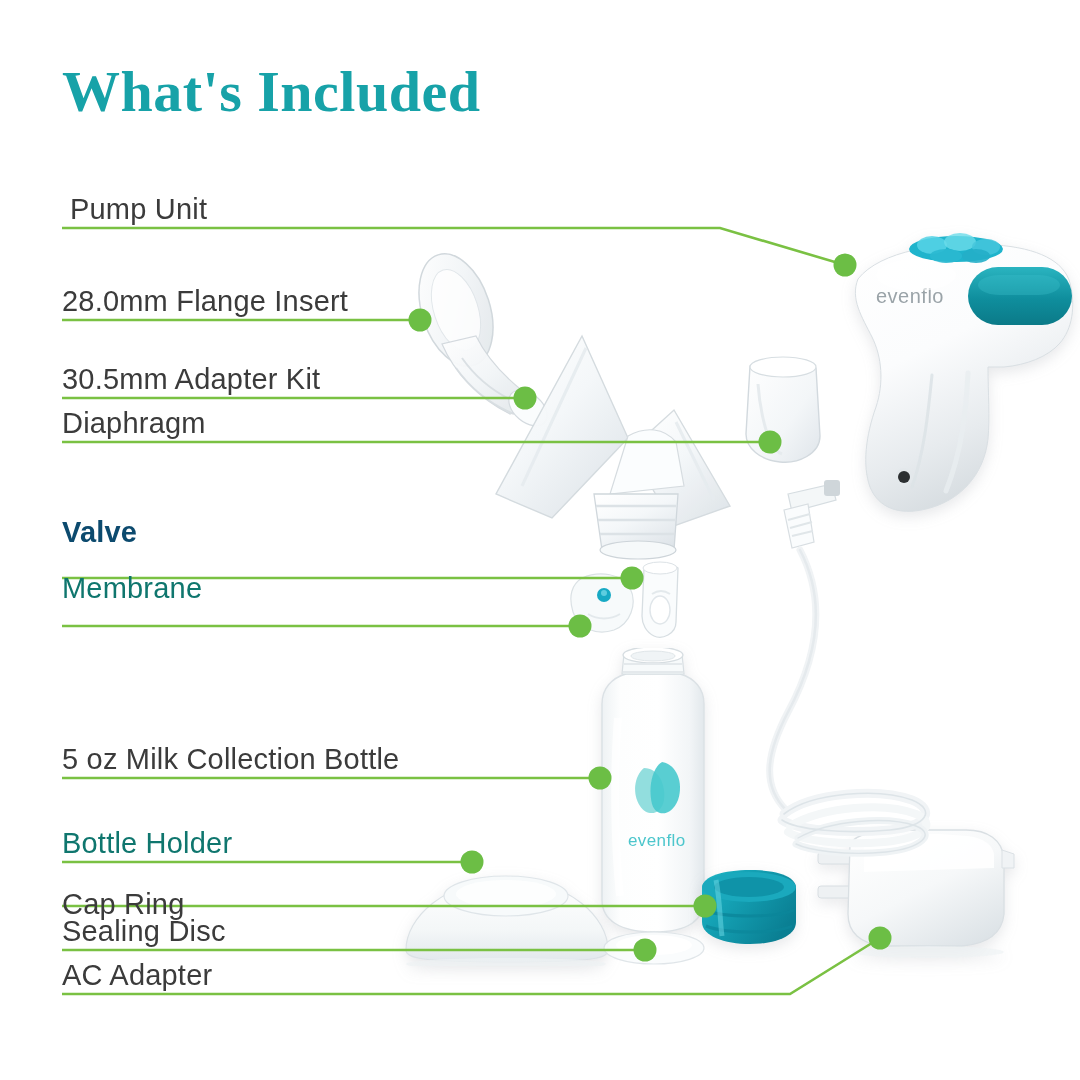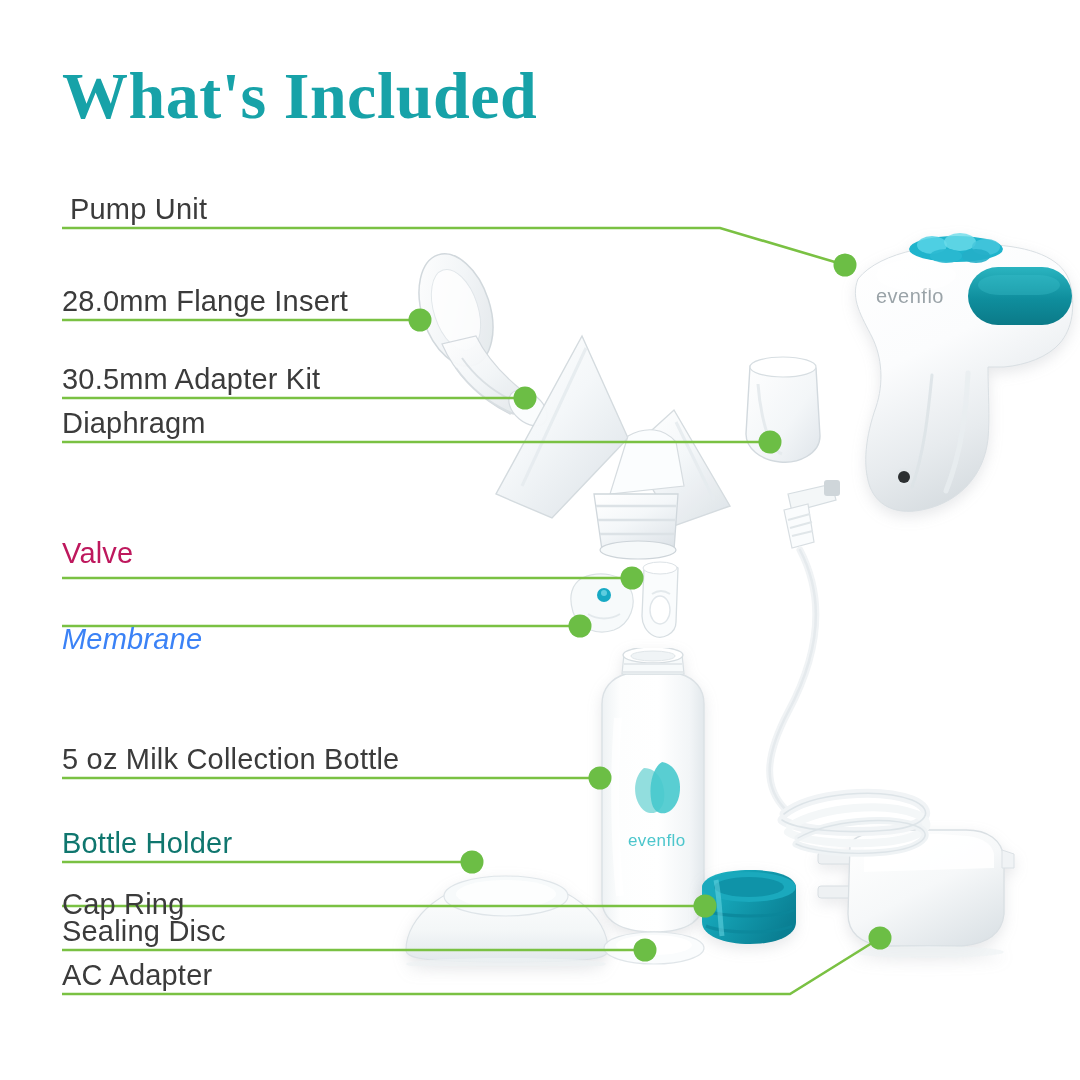--- a/index.html
+++ b/index.html
@@ -18,21 +18,21 @@
     overflow: hidden;
   }
 
   
   #page-title {
     position: absolute;
     left: 62px;
     top: 58px;
     font-family: "Liberation Serif", "DejaVu Serif", serif;
     font-weight: bold;
-    font-size: 66px;
+    font-size: 58px;
     letter-spacing: 0.5px;
     color: #17a2a8;
     white-space: nowrap;
     text-align: right;
   }
 
   
   .callout-label {
     position: absolute;
     font-family: "Liberation Sans", sans-serif;
@@ -358,22 +358,22 @@
       <circle cx="645" cy="950" r="11.5" fill="#6cbe45"></circle>
       <path d="M62 994 L790 994 L880 938" fill="none" stroke="#7ac143" stroke-width="2.6"></path>
       <circle cx="880" cy="938" r="11.5" fill="#6cbe45"></circle>
     </svg>
 
   <div id="labels-layer">
       <div class="callout-label" style="left: 62px; top: 193px; color: rgb(59, 59, 59); margin-left: 8px;">Pump Unit</div>
       <div class="callout-label" style="left: 62px; top: 285px; color: rgb(59, 59, 59);">28.0mm Flange Insert</div>
       <div class="callout-label" style="left: 62px; top: 363px; color: rgb(59, 59, 59);">30.5mm Adapter Kit</div>
       <div class="callout-label" style="left: 62px; top: 407px; color: rgb(59, 59, 59); text-align: right;">Diaphragm</div>
-      <div class="callout-label" style="left: 62px; top: 537px; color: #be185d;">Valve</div>
-      <div class="callout-label" style="left: 62px; top: 623px; color: #3b82f6; font-style: italic;">Membrane</div>
+      <div class="callout-label" style="left: 62px; top: 516px; color: #0c4a6e; font-weight: bold;">Valve</div>
+      <div class="callout-label" style="left: 62px; top: 572px; color: #0f766e;">Membrane</div>
       <div class="callout-label" style="left: 62px; top: 743px; color: rgb(59, 59, 59);">5 oz Milk Collection Bottle</div>
       <div class="callout-label" style="left: 62px; top: 827px; color: #0f766e;">Bottle Holder</div>
       <div class="callout-label" style="left: 62px; top: 888px; color: rgb(59, 59, 59);">Cap Ring</div>
       <div class="callout-label" style="left: 62px; top: 915px; color: rgb(59, 59, 59);">Sealing Disc</div>
       <div class="callout-label" style="left: 62px; top: 959px; color: rgb(59, 59, 59);">AC Adapter</div>
     </div>
 
 </div>
 
 </body></html>

